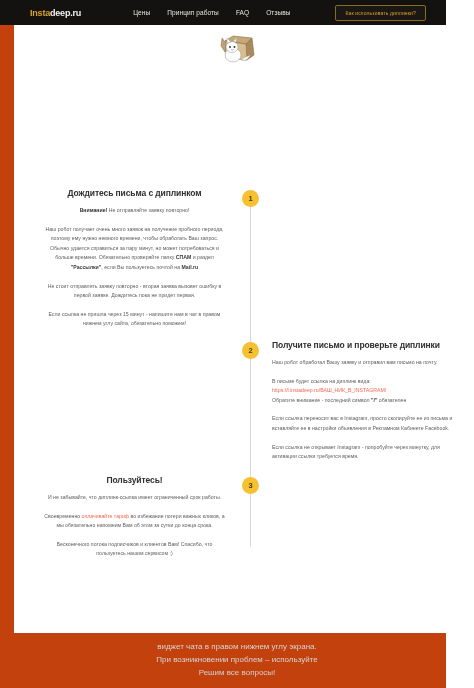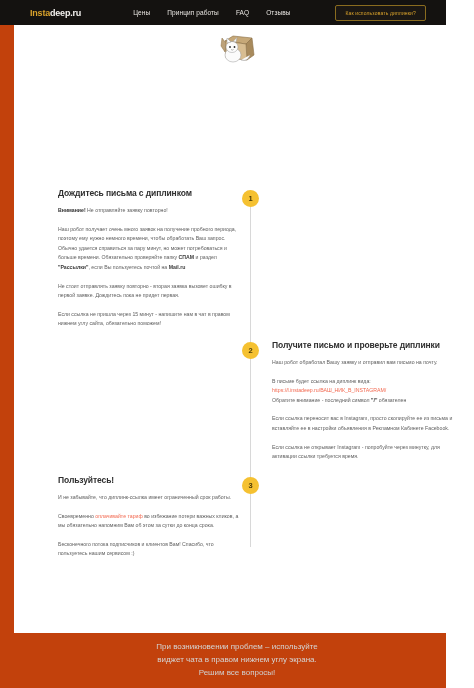--- a/index.html
+++ b/index.html
@@ -130,21 +130,21 @@
     box-sizing: border-box;
   }
   #b1 { top: 33px; }
   #b2 { top: 185px; }
   #b3 { top: 320px; }
 
   .block {
     position: absolute;
     width: 185px;
   }
-  .block.left  { left: 44px;  text-align: left; }
+  .block.left  { left: 28px;  text-align: center; }
   .block.right { left: 258px; text-align: left;  }
 
   #blk1 { top: 31px; }
   #blk2 { top: 183px; }
   #blk3 { top: 318px; }
 
   .blk-title {
     font-size: 8.5px;
     font-weight: bold;
     color: #2f2f2f;
@@ -250,18 +250,18 @@
         <div class="blk-title">Пользуйтесь!</div>
         <p class="blk-p">И не забывайте, что диплинк-ссылка имеет ограниченный срок работы.</p>
         <p class="blk-p"><span>Своевременно </span><span class="orange">оплачивайте тариф</span><span> во избежание потери важных кликов, а мы обязательно напомним Вам об этом за сутки до конца срока.</span></p>
         <p class="blk-p">Бесконечного потока подписчиков и клиентов Вам! Спасибо, что пользуетесь нашим сервисом :)</p>
       </div>
 
     </div>
   </div>
 
   <div class="footer">
+    <div class="footer-line">виджет чата в правом нижнем углу экрана.</div>
     <div class="footer-line">При возникновении проблем – используйте</div>
-    <div class="footer-line">виджет чата в правом нижнем углу экрана.</div>
     <div class="footer-strong">Решим все вопросы!</div>
   </div>
 
 </div>
 
 </body></html>

